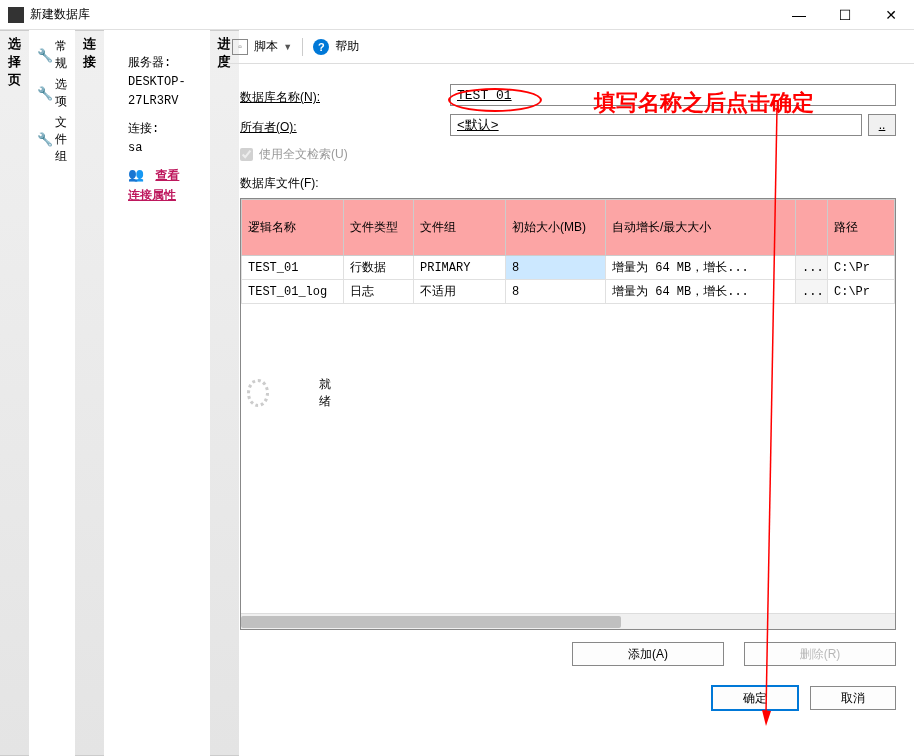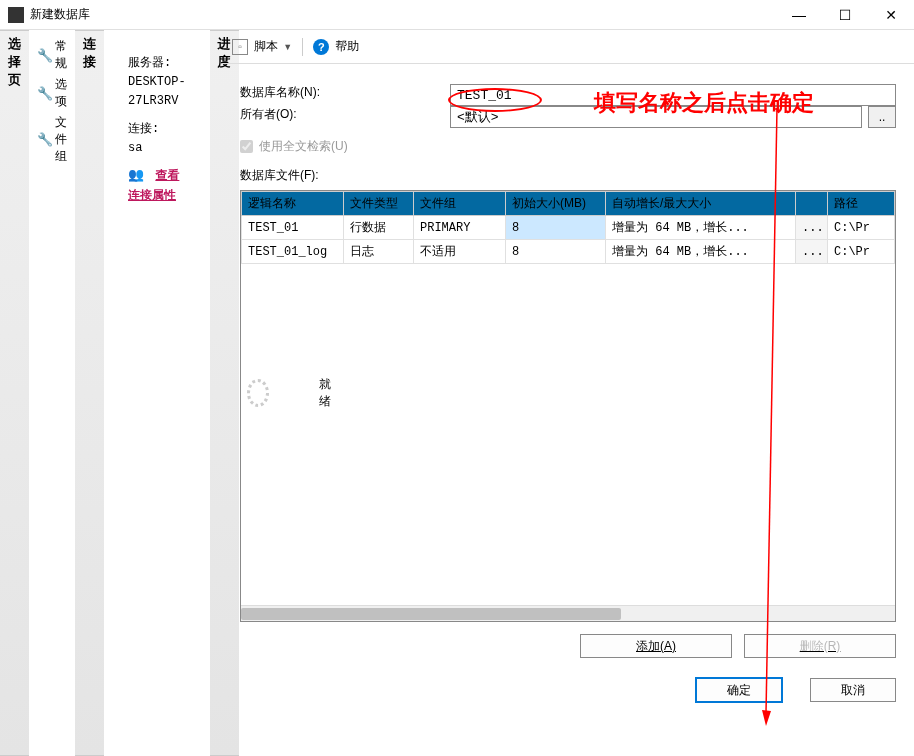--- a/index.html
+++ b/index.html
@@ -155,21 +155,23 @@
       height: 18px;
       background: #ccc;
       margin: 0 4px;
     }
     
     .form-area {
       padding: 20px 18px 12px 18px;
     }
     .form-row {
       display: flex;
-      align-items: flex-start;
+      align-items: flex-end;
+      margin-bottom: 8px;
+      text-decoration: underline;
     }
     .form-label {
       width: 210px;
       font-size: 12px;
     }
     .form-input {
       flex: 1;
       height: 22px;
       border: 1px solid #888;
       padding: 0 6px;
@@ -204,23 +206,23 @@
       overflow: hidden;
       position: relative;
     }
     .db-table {
       width: 100%;
       border-collapse: collapse;
       font-size: 12px;
       table-layout: fixed;
     }
     .db-table th {
-      background: #0369a1;
+      background: #fca5a5;
       border: 1px solid #ccc;
-      padding: 3px 6px;
+      padding: 19px 6px;
       text-align: left;
       font-weight: normal;
       height: 22px;
       margin-left: 24px;
     }
     .db-table td {
       border: 1px solid #e0e0e0;
       padding: 3px 6px;
       height: 22px;
       font-family: "Consolas", "Courier New", monospace;
@@ -252,28 +254,27 @@
       height: 12px;
       width: 380px;
       background: #c0c0c0;
       border-radius: 2px;
     }
     
     .file-buttons {
       display: flex;
       justify-content: flex-end;
       padding: 12px 18px;
-      gap: 12px;
-      text-decoration: underline;
+      gap: 20px;
     }
     .dialog-buttons {
       display: flex;
       justify-content: flex-end;
       padding: 8px 18px 14px 18px;
-      gap: 28px;
+      gap: 12px;
     }
     .std-btn {
       width: 152px;
       height: 24px;
       border: 1px solid #888;
       background: #fdfdfd;
       font-size: 12px;
     }
     .std-btn.small { width: 86px; }
     .std-btn.focused {

